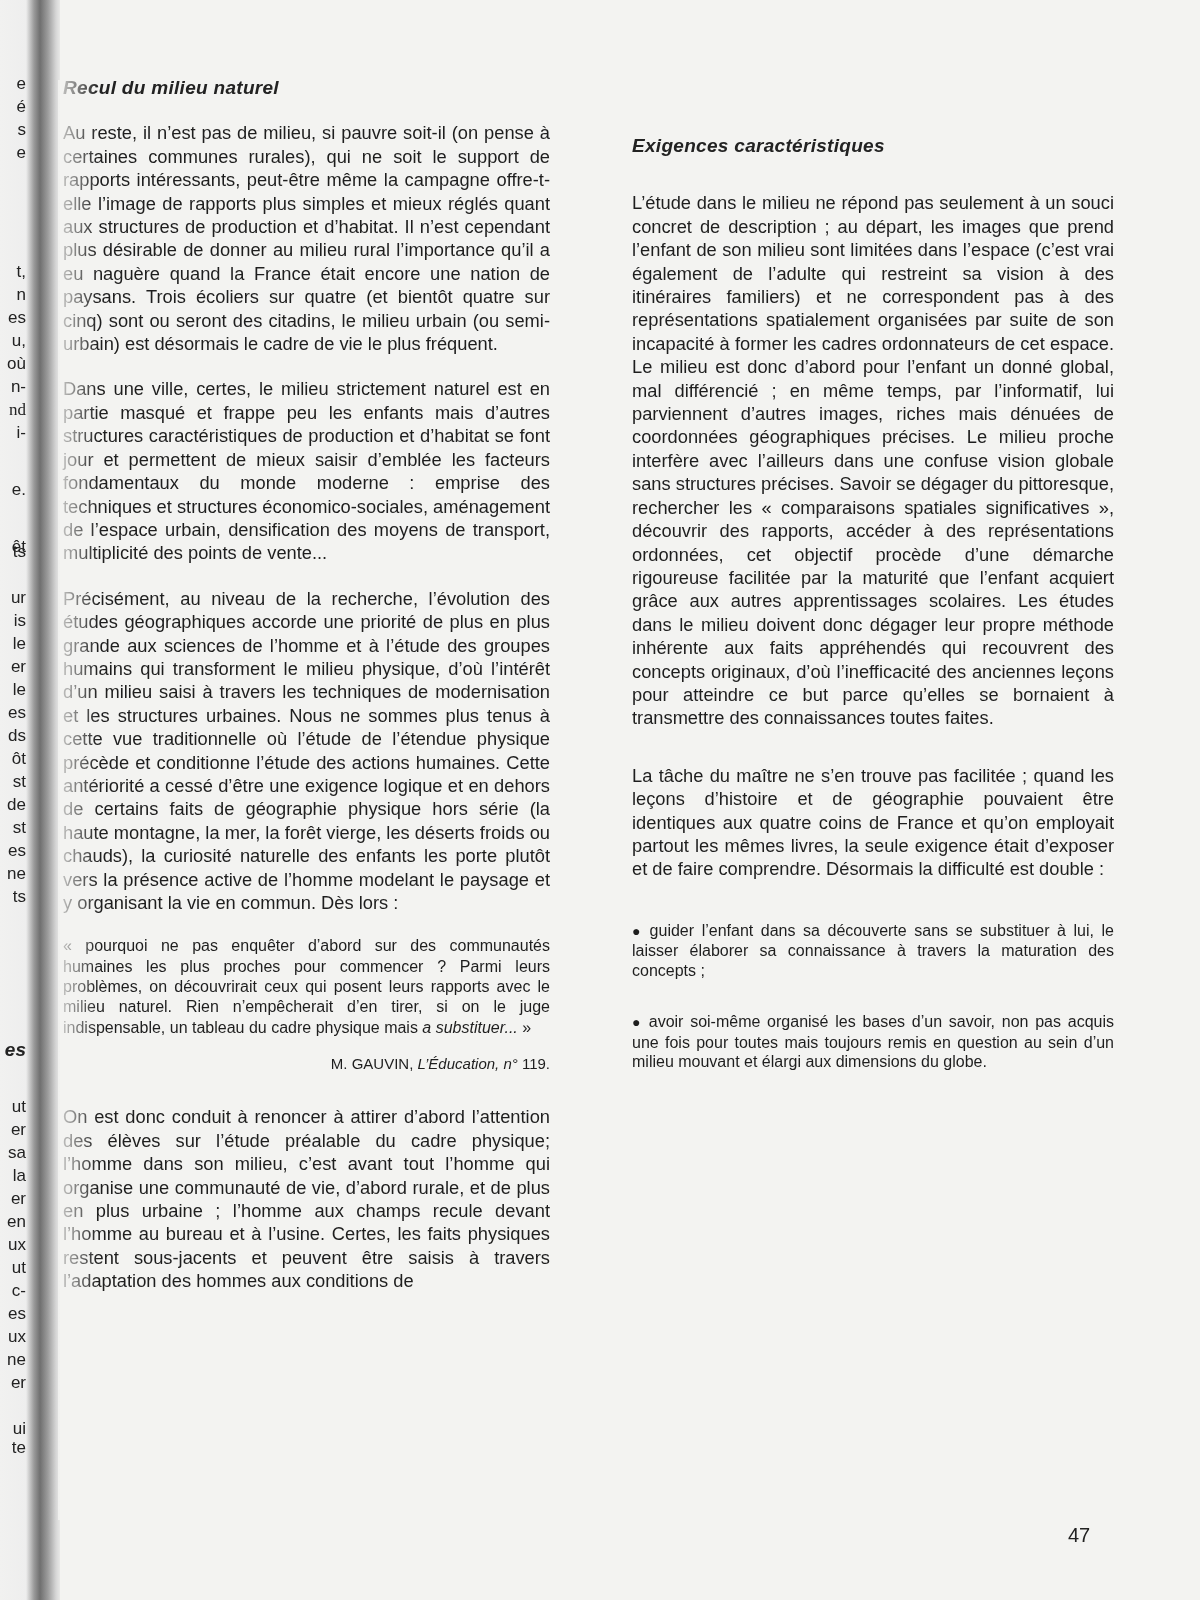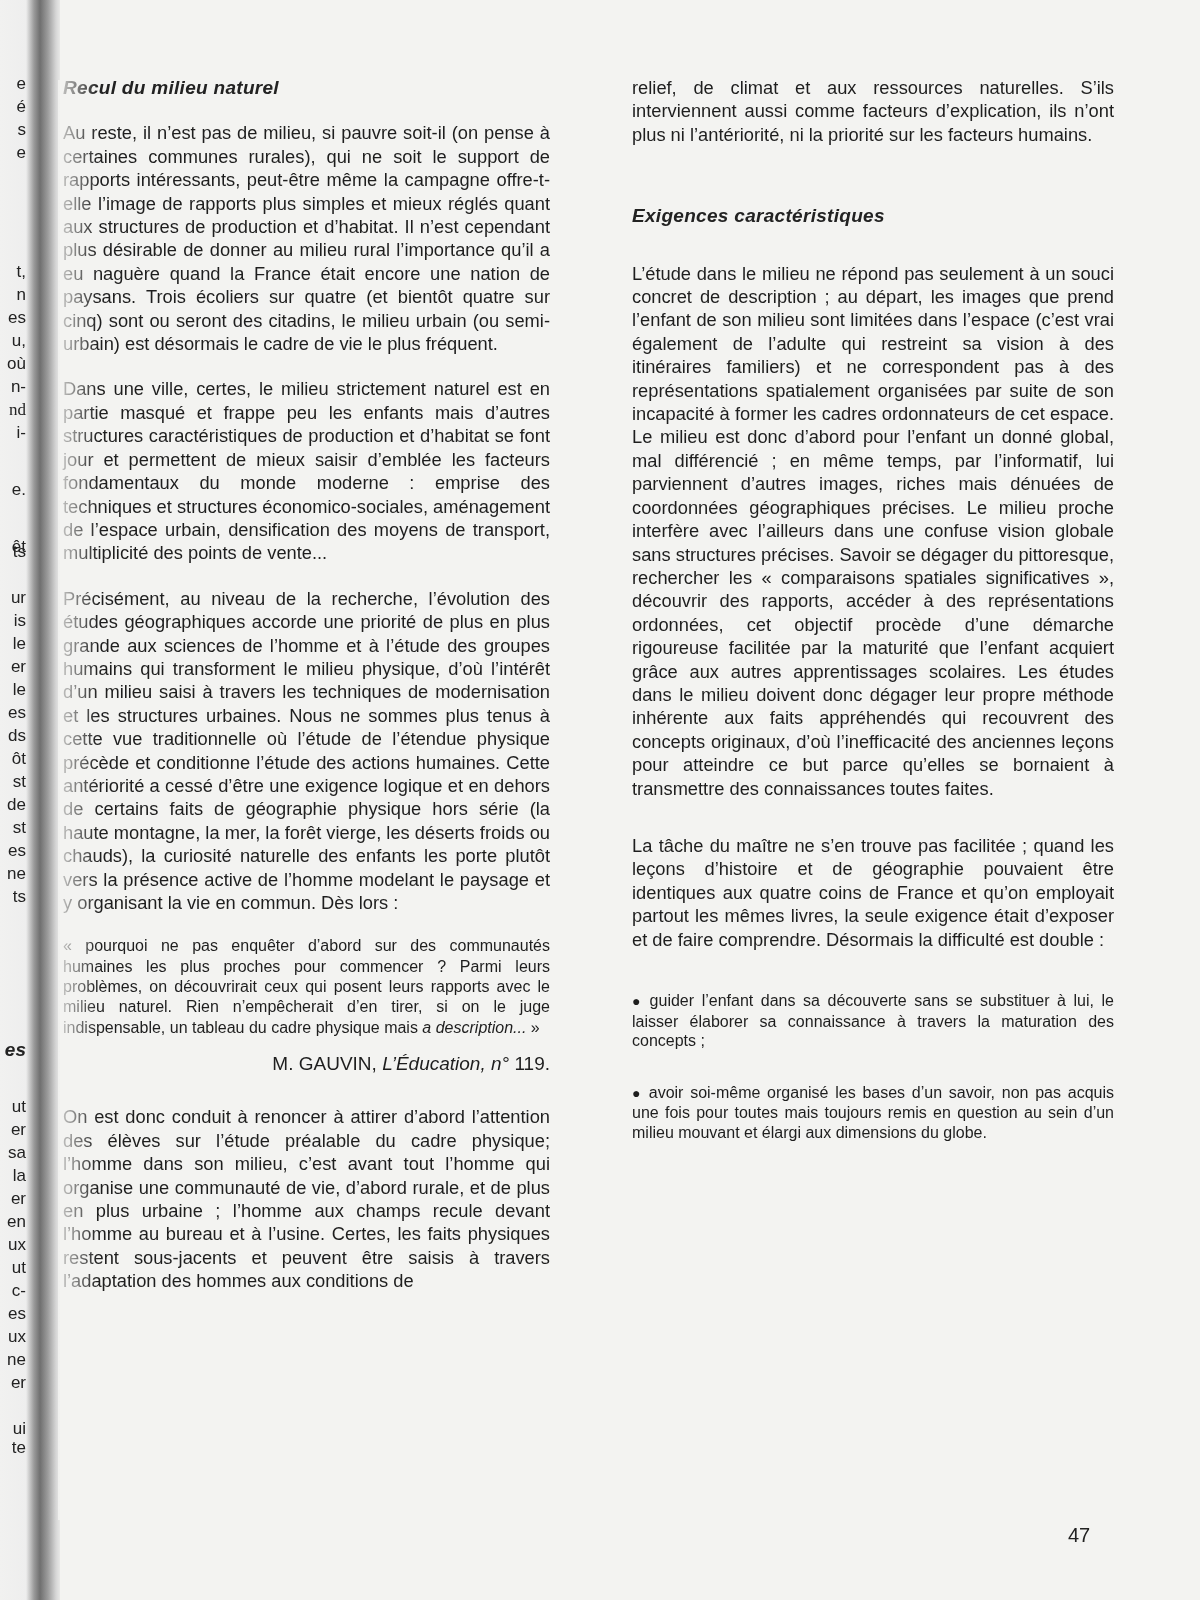--- a/index.html
+++ b/index.html
@@ -26,21 +26,21 @@
     text-align: justify;
   }
   .col-left { left: 63px; width: 487px; }
   .col-right { left: 632px; width: 482px; }
   h2.section-title {
     margin: 0; font-style: italic; font-weight: bold; font-size: 19px;
     letter-spacing: 0.3px; color: #222;
   }
   p { margin: 0; }
   .quote { font-size: 16px; line-height: 20.3px; }
-  .attribution { text-align: right; font-size: 19px; }
+  .attribution { text-align: right; font-size: 15px; }
   .bullet { font-size: 16px; line-height: 19.5px; }
   .bullet .dot { font-size: 14px; margin-right: 6px; }
   .page-number {
     position: absolute; left: 1068px; top: 1524px; font-size: 20px; color: #222;
   }
   .fade-edge {
     position: absolute; left: 58px; top: 80px; width: 40px; height: 1440px;
     background: linear-gradient(to right, rgba(243,243,241,0.85), rgba(243,243,241,0));
     pointer-events: none;
   }
@@ -100,29 +100,28 @@
 
 <div class="col col-left">
   <h2 class="section-title">Recul du milieu naturel</h2>
   <div style="height:22px"></div>
   <p>Au reste, il n’est pas de milieu, si pauvre soit-il (on pense à certaines communes rurales), qui ne soit le support de rapports intéressants, peut-être même la campagne offre-t-elle l’image de rapports plus simples et mieux réglés quant aux structures de production et d’habitat. Il n’est cependant plus désirable de donner au milieu rural l’importance qu’il a eu naguère quand la France était encore une nation de paysans. Trois écoliers sur quatre (et bientôt quatre sur cinq) sont ou seront des citadins, le milieu urbain (ou semi-urbain) est désormais le cadre de vie le plus fréquent.</p>
   <div style="height:22px"></div>
   <p>Dans une ville, certes, le milieu strictement naturel est en partie masqué et frappe peu les enfants mais d’autres structures caractéristiques de production et d’habitat se font jour et permettent de mieux saisir d’emblée les facteurs fondamentaux du monde moderne : emprise des techniques et structures économico-sociales, aménagement de l’espace urbain, densification des moyens de transport, multiplicité des points de vente...</p>
   <div style="height:22px"></div>
   <p>Précisément, au niveau de la recherche, l’évolution des études géographiques accorde une priorité de plus en plus grande aux sciences de l’homme et à l’étude des groupes humains qui transforment le milieu physique, d’où l’intérêt d’un milieu saisi à travers les techniques de modernisation et les structures urbaines. Nous ne sommes plus tenus à cette vue traditionnelle où l’étude de l’étendue physique précède et conditionne l’étude des actions humaines. Cette antériorité a cessé d’être une exigence logique et en dehors de certains faits de géographie physique hors série (la haute montagne, la mer, la forêt vierge, les déserts froids ou chauds), la curiosité naturelle des enfants les porte plutôt vers la présence active de l’homme modelant le paysage et y organisant la vie en commun. Dès lors :</p>
   <div style="height:22px"></div>
-  <p class="quote"><span>« pourquoi ne pas enquêter d’abord sur des communautés humaines les plus proches pour commencer ? Parmi leurs problèmes, on découvrirait ceux qui posent leurs rapports avec le milieu naturel. Rien n’empêcherait d’en tirer, si on le juge indispensable, un tableau du cadre physique mais </span><i>a description...</i><span> »</span></p>
+  <p class="quote"><span>« pourquoi ne pas enquêter d’abord sur des communautés humaines les plus proches pour commencer ? Parmi leurs problèmes, on découvrirait ceux qui posent leurs rapports avec le milieu naturel. Rien n’empêcherait d’en tirer, si on le juge indispensable, un tableau du cadre physique mais </span><i>a substituer...</i><span> »</span></p>
   <div style="height:14px"></div>
   <p class="attribution"><span>M. GAUVIN, </span><i>L’Éducation, n°</i><span> 119.</span></p>
   <div style="height:30px"></div>
   <p>On est donc conduit à renoncer à attirer d’abord l’attention des élèves sur l’étude préalable du cadre physique; l’homme dans son milieu, c’est avant tout l’homme qui organise une communauté de vie, d’abord rurale, et de plus en plus urbaine ; l’homme aux champs recule devant l’homme au bureau et à l’usine. Certes, les faits physiques restent sous-jacents et peuvent être saisis à travers l’adaptation des hommes aux conditions de</p>
 </div>
 
 <div class="col col-right">
-  <p>relief, de climat et aux ressources naturelles. S’ils interviennent aussi comme facteurs d’explication, ils n’ont plus ni l’antériorité, ni la priorité sur les facteurs humains.</p>
   <div style="height:58px"></div>
   <h2 class="section-title">Exigences caractéristiques</h2>
   <div style="height:34px"></div>
   <p>L’étude dans le milieu ne répond pas seulement à un souci concret de description ; au départ, les images que prend l’enfant de son milieu sont limitées dans l’espace (c’est vrai également de l’adulte qui restreint sa vision à des itinéraires familiers) et ne correspondent pas à des représentations spatialement organisées par suite de son incapacité à former les cadres ordonnateurs de cet espace. Le milieu est donc d’abord pour l’enfant un donné global, mal différencié ; en même temps, par l’informatif, lui parviennent d’autres images, riches mais dénuées de coordonnées géographiques précises. Le milieu proche interfère avec l’ailleurs dans une confuse vision globale sans structures précises. Savoir se dégager du pittoresque, rechercher les « comparaisons spatiales significatives », découvrir des rapports, accéder à des représentations ordonnées, cet objectif procède d’une démarche rigoureuse facilitée par la maturité que l’enfant acquiert grâce aux autres apprentissages scolaires. Les études dans le milieu doivent donc dégager leur propre méthode inhérente aux faits appréhendés qui recouvrent des concepts originaux, d’où l’inefficacité des anciennes leçons pour atteindre ce but parce qu’elles se bornaient à transmettre des connaissances toutes faites.</p>
   <div style="height:34px"></div>
   <p>La tâche du maître ne s’en trouve pas facilitée ; quand les leçons d’histoire et de géographie pouvaient être identiques aux quatre coins de France et qu’on employait partout les mêmes livres, la seule exigence était d’exposer et de faire comprendre. Désormais la difficulté est double :</p>
   <div style="height:40px"></div>
   <p class="bullet"><span class="dot">●</span><span>guider l’enfant dans sa découverte sans se substituer à lui, le laisser élaborer sa connaissance à travers la maturation des concepts ;</span></p>
   <div style="height:32px"></div>
   <p class="bullet"><span class="dot">●</span><span>avoir soi-même organisé les bases d’un savoir, non pas acquis une fois pour toutes mais toujours remis en question au sein d’un milieu mouvant et élargi aux dimensions du globe.</span></p>

